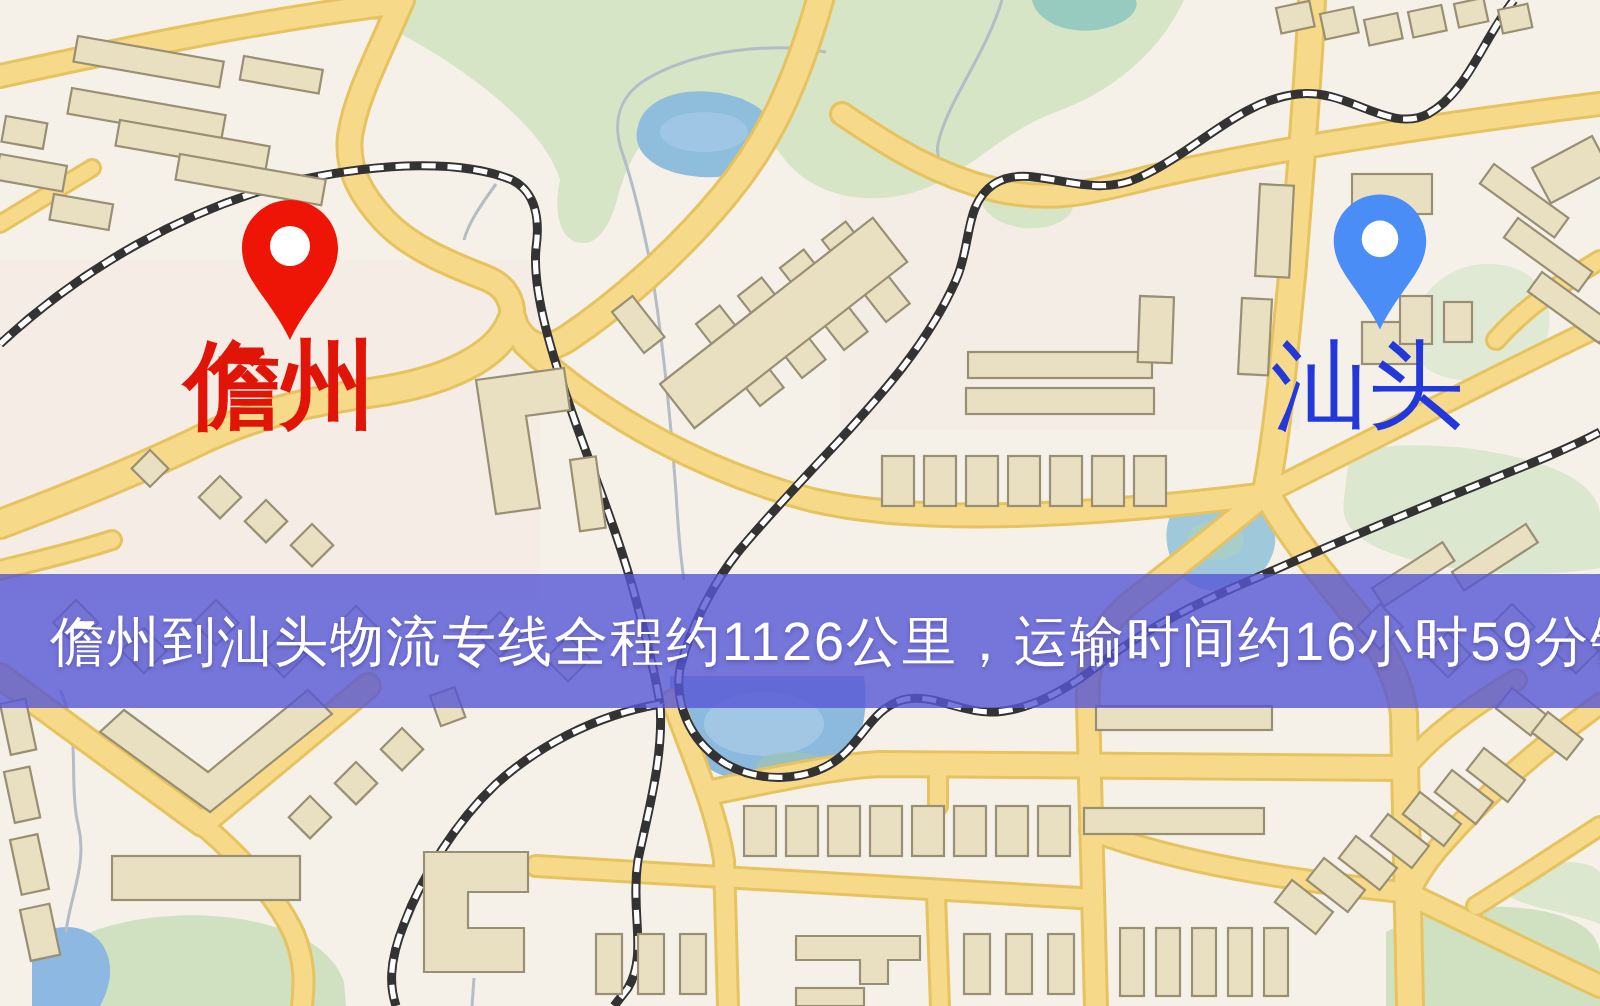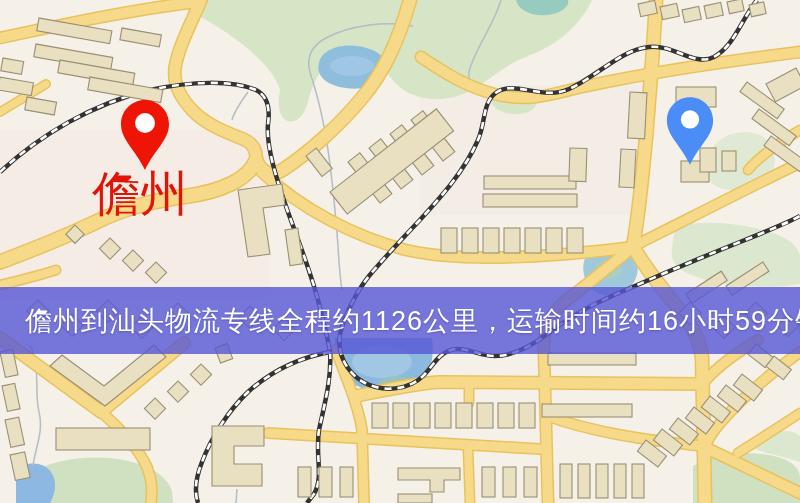--- a/index.html
+++ b/index.html
@@ -10,21 +10,21 @@
   }
   .map-svg{position:absolute;left:0;top:0;width:800px;height:503px;display:block;}
   .pin{position:absolute;}
   .pin svg{display:block;width:100%;height:100%;}
   .pin-origin{left:118px;top:98px;width:54px;height:74px;}
   .pin-destination{left:664px;top:95px;width:52px;height:72px;}
   .city-label{
     position:absolute;line-height:1;white-space:nowrap;
     font-family:"Liberation Sans","DejaVu Sans",sans-serif;
   }
-  .label-origin{left:92px;top:170px;font-size:48px;font-weight:400;color:#e11507;}
+  .label-origin{left:92px;top:170px;font-size:48px;font-weight:700;color:#e11507;}
   .label-destination{left:636px;top:170px;font-size:48px;font-weight:400;color:#2338da;}
   .banner{
     position:absolute;left:0;top:287px;width:800px;height:67px;
     background:rgba(86,86,212,0.80);
     display:flex;align-items:center;
     box-sizing:border-box;padding-left:25px;
   }
   .banner span{
     font-size:27px;color:#ffffff;font-weight:500;letter-spacing:1px;
     text-shadow:0 1px 2px rgba(40,40,120,0.35);white-space:nowrap;
@@ -268,18 +268,19 @@
     </svg>
   </div>
   <div class="city-label label-origin">儋州</div>
 
   <div class="pin pin-destination">
     <svg viewBox="0 0 54 74" xmlns="http://www.w3.org/2000/svg">
       <path d="M27,72 C17,51 3,42 3,26 C3,12.7 13.7,2 27,2 C40.3,2 51,12.7 51,26 C51,42 37,51 27,72 Z" fill="#4b8df6"></path>
       <circle cx="27" cy="25" r="9.5" fill="#ffffff"></circle>
     </svg>
   </div>
+  <div class="city-label label-destination">汕头</div>
 
   <div class="banner">
     <span>儋州到汕头物流专线全程约1126公里，运输时间约16小时59分钟.</span>
   </div>
 
 </div>
 
 </body></html>

